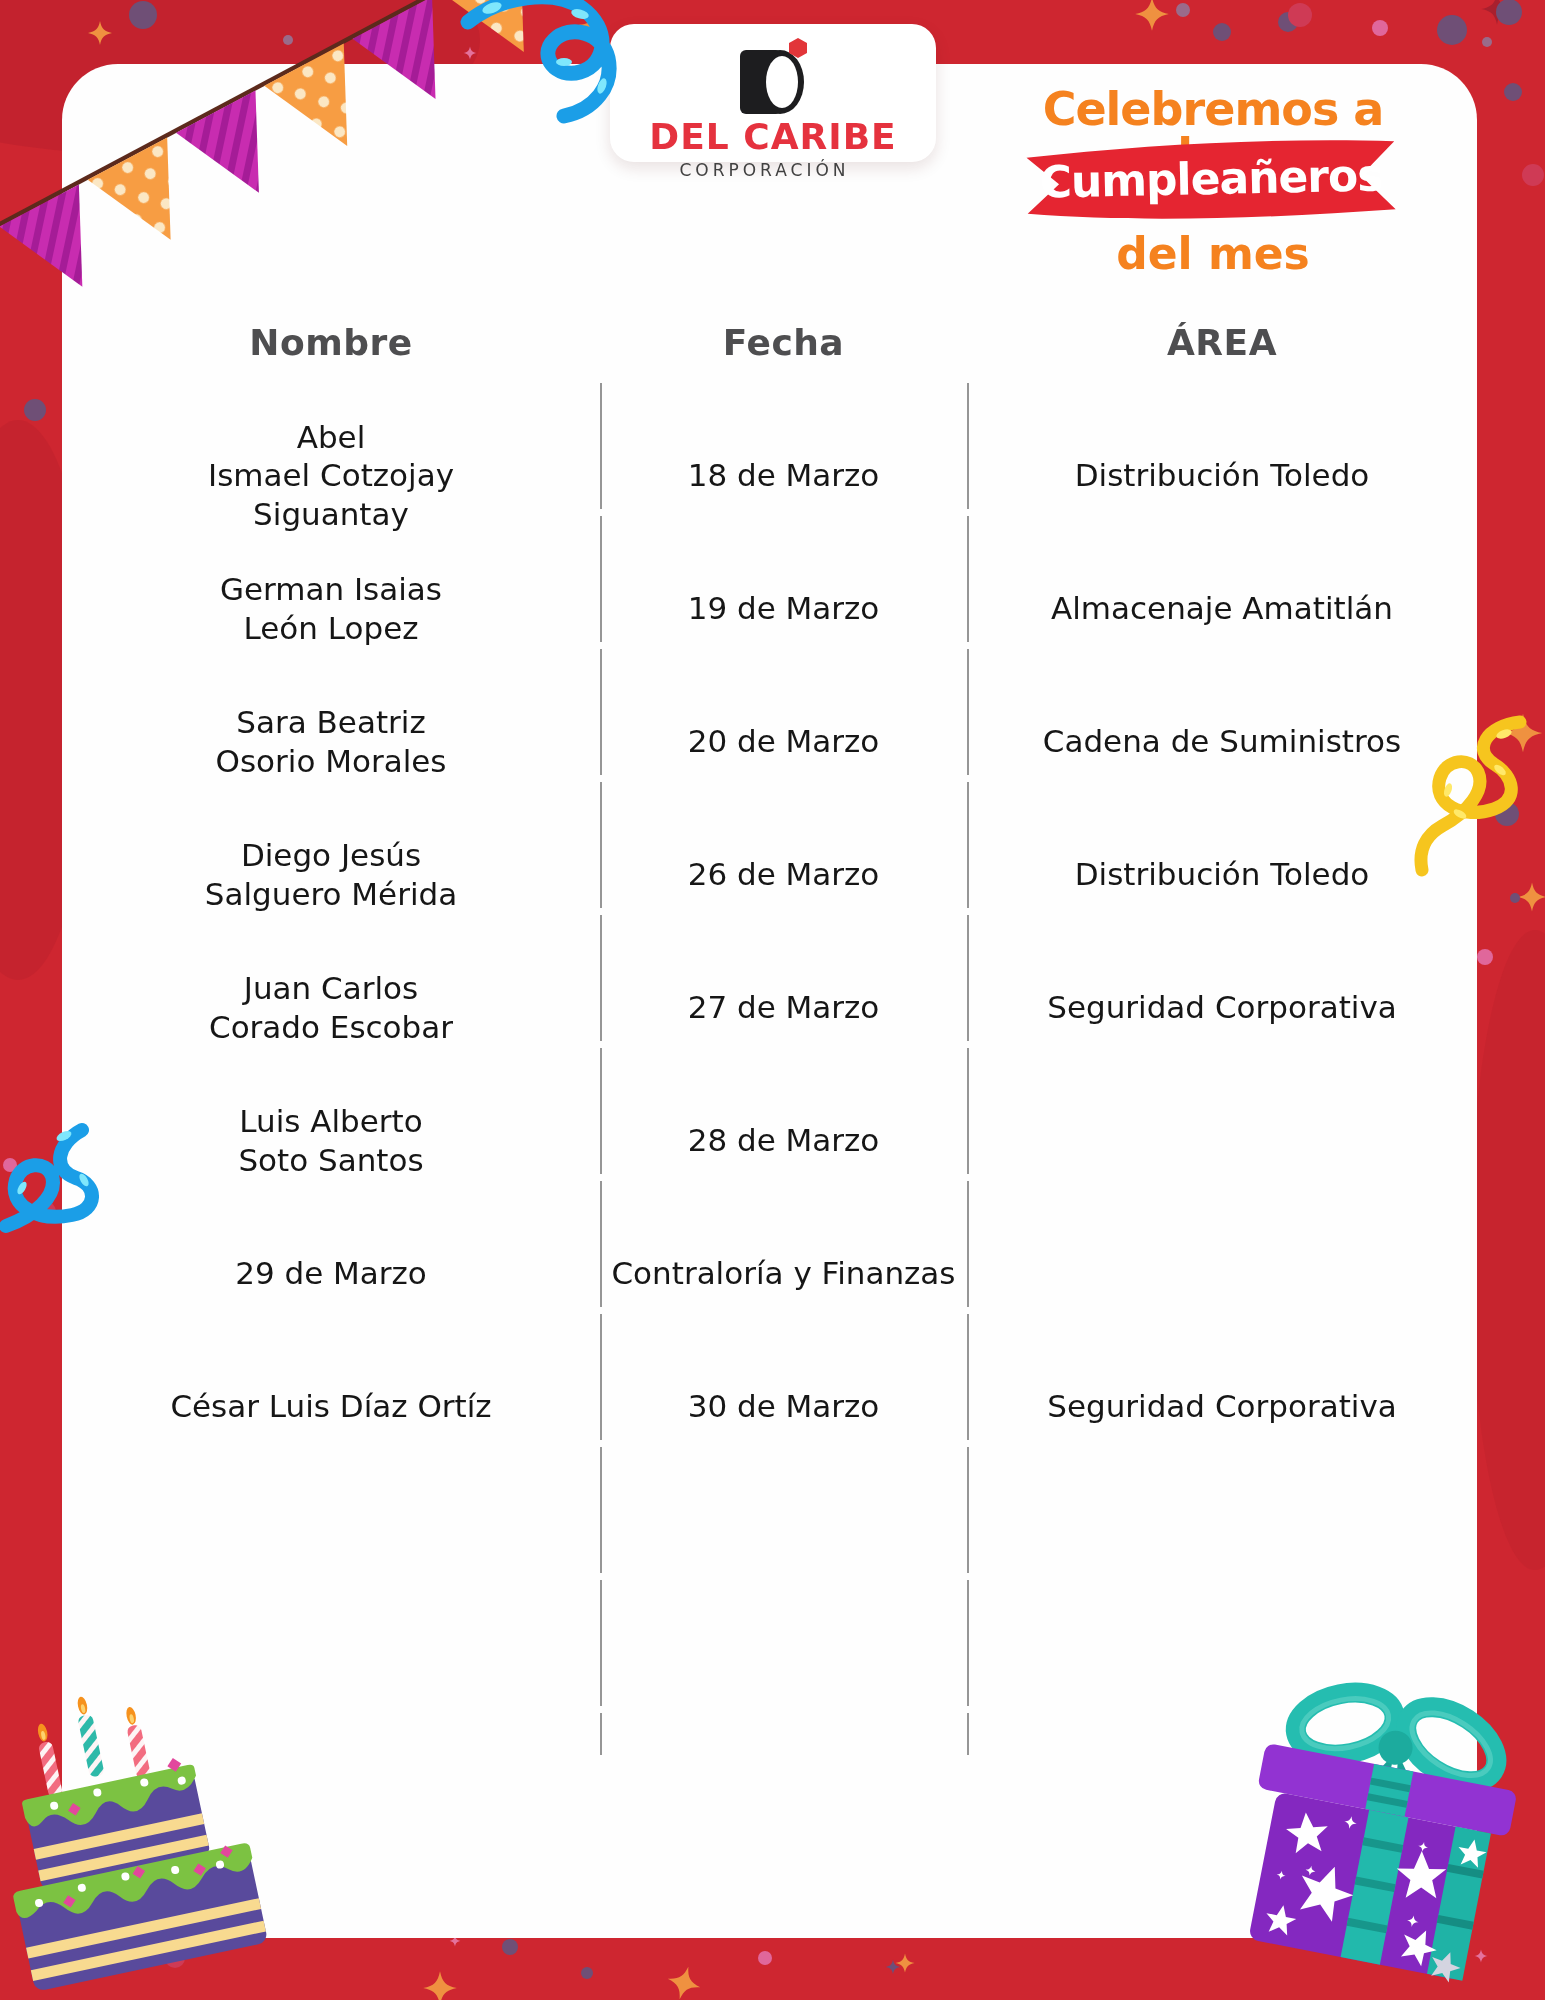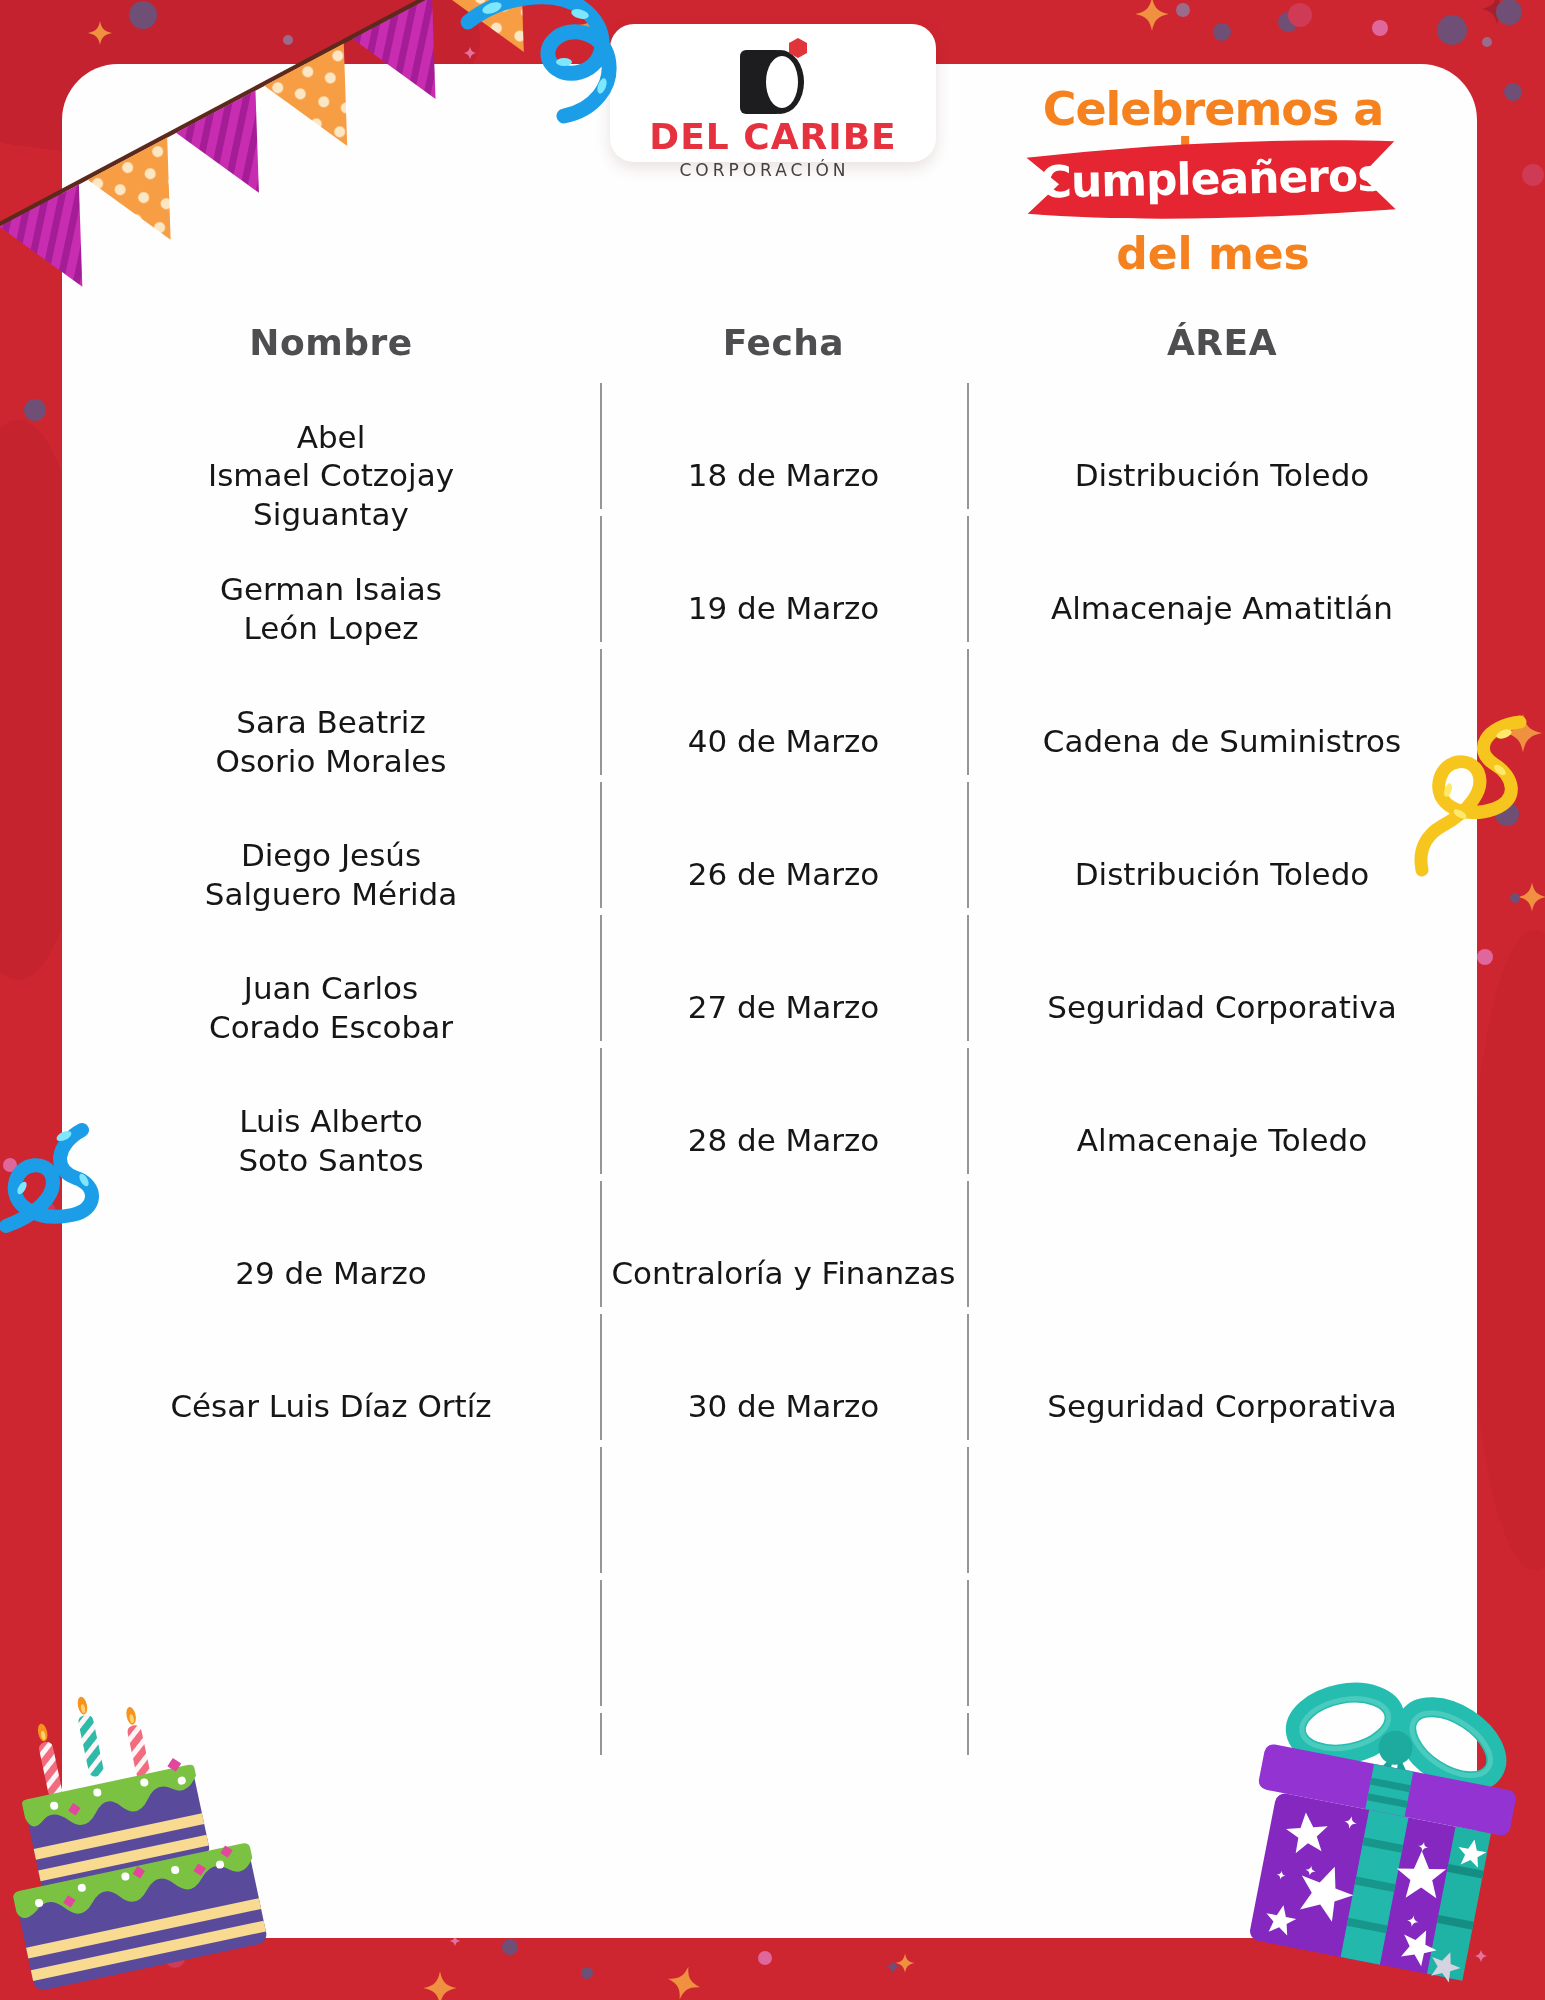--- a/index.html
+++ b/index.html
@@ -122,40 +122,39 @@
     </div>
     <div class="tr">
       <div class="td name">German Isaias
 León Lopez</div>
       <div class="td">19 de Marzo</div>
       <div class="td">Almacenaje Amatitlán</div>
     </div>
     <div class="tr">
       <div class="td name">Sara Beatriz
 Osorio Morales</div>
-      <div class="td">40 de Marzo</div>
+      <div class="td">20 de Marzo</div>
       <div class="td">Cadena de Suministros</div>
     </div>
     <div class="tr">
       <div class="td name">Diego Jesús
 Salguero Mérida</div>
       <div class="td">26 de Marzo</div>
       <div class="td">Distribución Toledo</div>
     </div>
     <div class="tr">
       <div class="td name">Juan Carlos
 Corado Escobar</div>
       <div class="td">27 de Marzo</div>
       <div class="td">Seguridad Corporativa</div>
     </div>
     <div class="tr">
       <div class="td name">Luis Alberto
 Soto Santos</div>
       <div class="td">28 de Marzo</div>
-      <div class="td">Almacenaje Toledo</div>
     </div>
     <div class="tr">
       <div class="td">29 de Marzo</div>
       <div class="td">Contraloría y Finanzas</div>
     </div>
     <div class="tr">
       <div class="td name">César Luis Díaz Ortíz</div>
       <div class="td">30 de Marzo</div>
       <div class="td">Seguridad Corporativa</div>
     </div>

